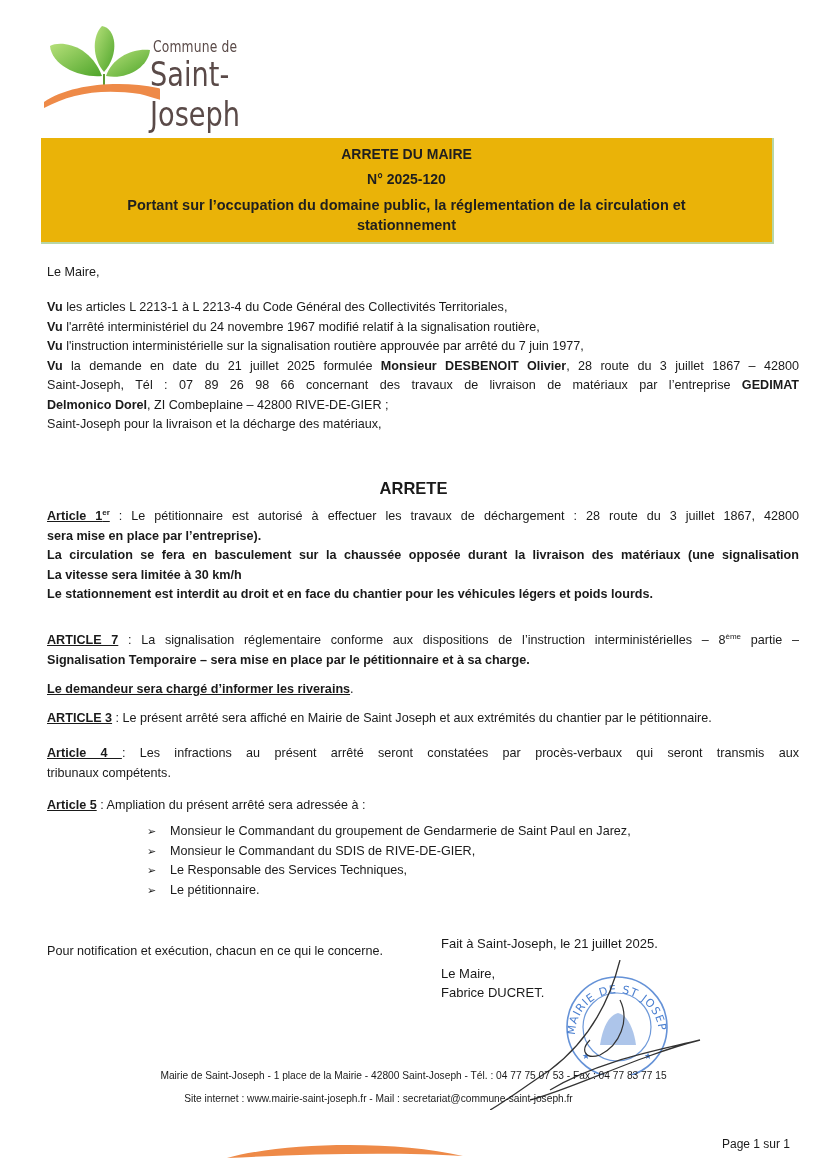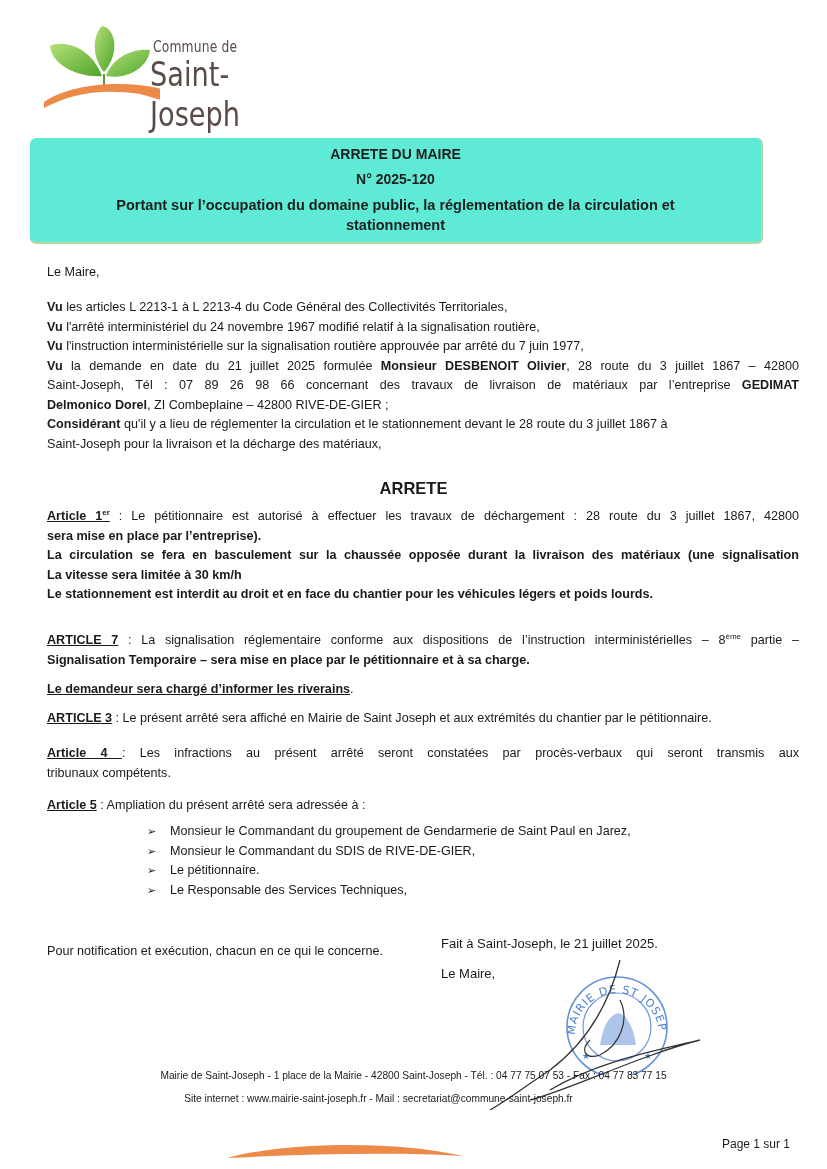--- a/index.html
+++ b/index.html
@@ -5,23 +5,23 @@
     html, body { margin: 0; padding: 0; }
     body {
       width: 827px; height: 1169px; background: #ffffff; position: relative; overflow: hidden;
       font-family: "Liberation Sans", "DejaVu Sans", sans-serif; color: #1a1a1a;
     }
     .logo { position: absolute; left: 40px; top: 18px; width: 300px; height: 110px; }
     .logo-text1 { position: absolute; left: 113px; top: 20px; font-size: 15px; color: #5a4a48; letter-spacing: 0.2px; font-family: "DejaVu Sans", sans-serif; transform: scaleX(0.82); transform-origin: left; }
     .logo-text2 { position: absolute; left: 110px; top: 36px; font-size: 34px; color: #5a4a48; letter-spacing: 0px; font-family: "DejaVu Sans", sans-serif; transform: scaleX(0.80); transform-origin: left; }
 
     .header-box {
-      position: absolute; left: 30px; top: 138px; width: 731px; height: 104px;
-      background: #5eead4; text-align: center; color: #1f1f1f;
-      border-right: 2px solid #b8d6a6; border-bottom: 2px solid #b8d6a6; border-radius: 6px;
+      position: absolute; left: 41px; top: 138px; width: 731px; height: 104px;
+      background: #eab308; text-align: center; color: #1f1f1f;
+      border-right: 2px solid #b8d6a6; border-bottom: 2px solid #b8d6a6;
     }
     .hb-title { font-weight: bold; font-size: 14px; margin-top: 8px; }
     .hb-num { font-weight: bold; font-size: 14px; margin-top: 9px; }
     .hb-sub { font-weight: bold; font-size: 14.5px; margin-top: 8px; line-height: 20px; padding: 0 40px; }
 
     .body-text { position: absolute; left: 47px; width: 752px; font-size: 12.6px; line-height: 19.5px; }
     .line { white-space: nowrap; }
     .just { text-align: justify; text-align-last: justify; white-space: normal; }
     b { font-weight: bold; }
     .u { text-decoration: underline; font-weight: bold; }
@@ -74,21 +74,20 @@
   <div class="line">Le Maire,</div>
 </div>
 
 <div class="body-text" style="top:298px;">
   <div class="line"><b>Vu</b><span> les articles L 2213-1 à L 2213-4 du Code Général des Collectivités Territoriales,</span></div>
   <div class="line"><b>Vu</b><span> l'arrêté interministériel du 24 novembre 1967 modifié relatif à la signalisation routière,</span></div>
   <div class="line"><b>Vu</b><span> l'instruction interministérielle sur la signalisation routière approuvée par arrêté du 7 juin 1977,</span></div>
   <div class="line just"><b>Vu</b><span> la demande en date du 21 juillet 2025 formulée </span><b>Monsieur DESBENOIT Olivier</b><span>, 28 route du 3 juillet 1867 – 42800</span></div>
   <div class="line just"><span>Saint-Joseph, Tél : 07 89 26 98 66 concernant des travaux de livraison de matériaux par l’entreprise </span><b>GEDIMAT</b></div>
   <div class="line"><b>Delmonico Dorel</b><span>, ZI Combeplaine – 42800 RIVE-DE-GIER ;</span></div>
-  <div class="line"><b>Considérant</b><span> qu'il y a lieu de réglementer la circulation et le stationnement devant le 28 route du 3 juillet 1867 à</span></div>
   <div class="line">Saint-Joseph pour la livraison et la décharge des matériaux,</div>
 </div>
 
 <div class="arrete">ARRETE</div>
 
 <div class="body-text" style="top:507px;">
   <div class="line just"><span class="u"><span>Article 1</span><sup>er</sup></span><span> : Le pétitionnaire est autorisé à effectuer les travaux de déchargement : 28 route du 3 juillet 1867, 42800</span></div>
   <div class="line"><b>sera mise en place par l’entreprise).</b></div>
   <div class="line just"><b>La circulation se fera en basculement sur la chaussée opposée durant la livraison des matériaux (une signalisation</b></div>
   <div class="line"><b>La vitesse sera limitée à 30 km/h</b></div>
@@ -112,32 +111,33 @@
   <div class="line">tribunaux compétents.</div>
 </div>
 
 <div class="body-text" style="top:796px;">
   <div class="line"><span class="u">Article 5</span><span> : Ampliation du présent arrêté sera adressée à :</span></div>
 </div>
 
 <div class="bullets">
   <div class="bullet-item"><span class="bullet-mark">➢</span><span>Monsieur le Commandant du groupement de Gendarmerie de Saint Paul en Jarez,</span></div>
   <div class="bullet-item"><span class="bullet-mark">➢</span><span>Monsieur le Commandant du SDIS de RIVE-DE-GIER,</span></div>
+  <div class="bullet-item"><span class="bullet-mark">➢</span><span>Le Responsable des Services Techniques,</span></div>
   <div class="bullet-item"><span class="bullet-mark">➢</span><span>Le pétitionnaire.</span></div>
-  <div class="bullet-item"><span class="bullet-mark">➢</span><span>Le Responsable des Services Techniques,</span></div>
 </div>
 
 <div class="body-text" style="top:942px;">
   <div class="line">Pour notification et exécution, chacun en ce qui le concerne.</div>
 </div>
 
 <div class="sign">
   <div>Fait à Saint-Joseph, le 21 juillet 2025.</div>
   <div style="height:11px"></div>
   <div>Le Maire,</div>
+  <div>Fabrice DUCRET.</div>
 </div>
 
 <svg class="stamp" viewBox="0 0 118 100">
   <circle cx="59" cy="52" r="50" fill="none" stroke="#4a7fd0" stroke-width="1.6" opacity="0.85"></circle>
   <circle cx="59" cy="52" r="34" fill="none" stroke="#4a7fd0" stroke-width="1.2" opacity="0.8"></circle>
   <defs>
       <path id="arc" d="M 17 60 A 42 42 0 1 1 101 60"></path>
     </defs>
   <text font-size="11" fill="#4a7fd0" font-family="DejaVu Sans, sans-serif" letter-spacing="1"><textPath href="#arc">MAIRIE DE ST JOSEPH</textPath></text>
   <path d="M42 70 C 45 50, 52 40, 60 38 C 70 40, 76 55, 78 70 Z" fill="#4a7fd0" opacity="0.45"></path>

